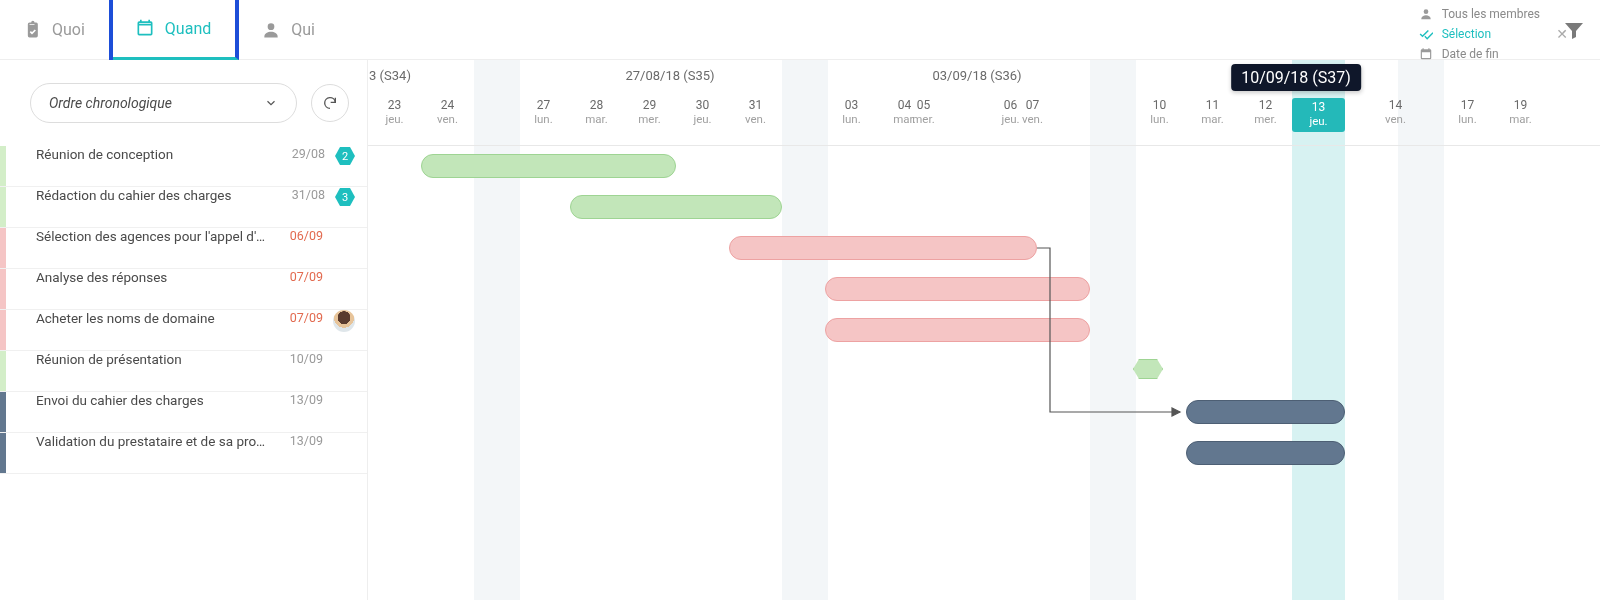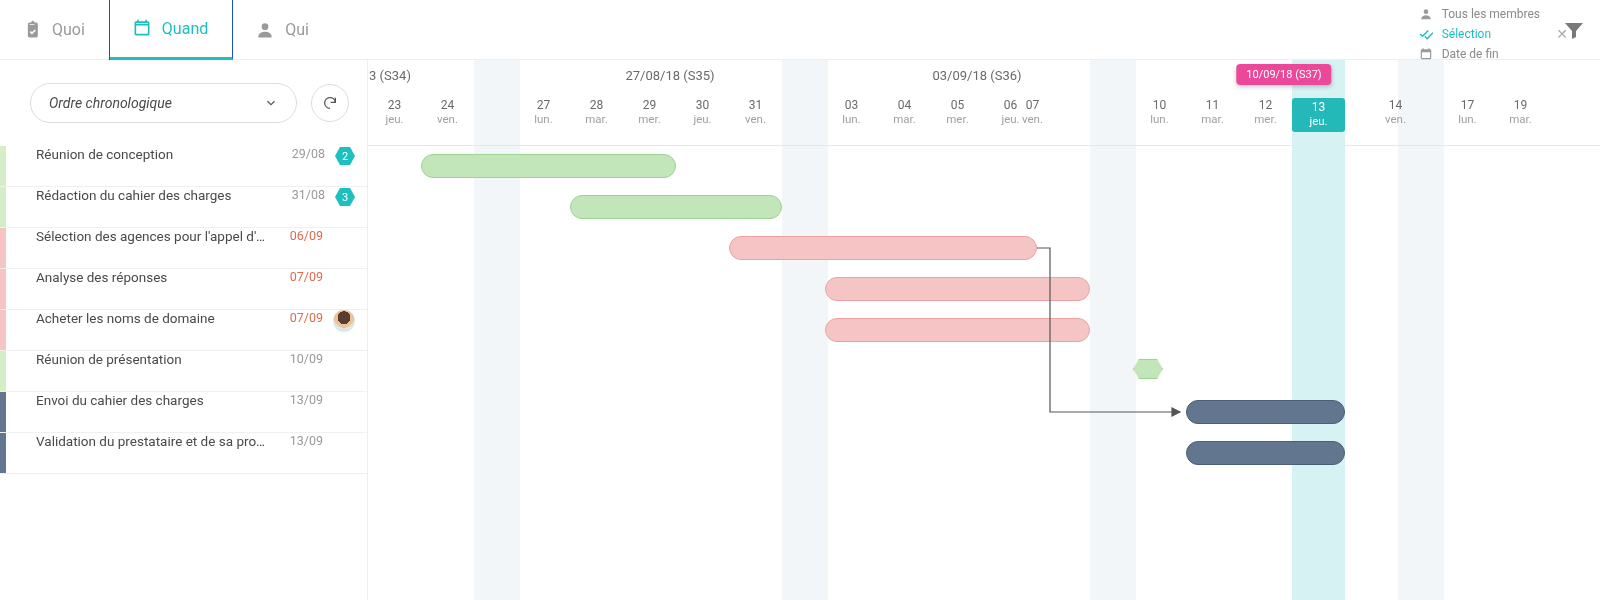--- a/index.html
+++ b/index.html
@@ -3,21 +3,21 @@
 <meta charset="utf-8">
 <style>
   * { box-sizing: border-box; margin: 0; padding: 0; }
   html, body { width: 1600px; height: 600px; font-family: -apple-system, BlinkMacSystemFont, "Segoe UI", Roboto, sans-serif; background: #fff; color: #4a4a4a; overflow: hidden; }
 
   
   .topbar { height: 60px; display: flex; align-items: center; border-bottom: 1px solid #eee; position: relative; }
   .tab { height: 60px; display: flex; align-items: center; gap: 10px; padding: 0 24px 0 22px; font-size: 16px; color: #9a9a9a; cursor: pointer; }
   .tab .icon { width: 20px; height: 20px; display: inline-flex; align-items: center; justify-content: center; }
   .tab.active { color: #1ebfbf; border-bottom: 3px solid #1ebfbf; }
-  .tab.sep { border-right: 1px solid #1d4ed8; }
+  .tab.sep { border-right: 4px solid #1d4ed8; }
   .header-filters { position: absolute; right: 60px; top: 0; padding: 6px 0 0 0; display: flex; flex-direction: column; gap: 4px; font-size: 12px; color: #8a8a8a; }
   .hf-row { display: flex; align-items: center; gap: 8px; position: relative; }
   .hf-row.planned { color: #1ebfbf; }
   .hf-icon { width: 16px; height: 16px; display: inline-flex; align-items: center; justify-content: center; }
   .hf-x { position: absolute; right: -28px; top: 0; color: #aaa; font-size: 14px; cursor: pointer; }
   .funnel { position: absolute; right: 14px; top: 18px; width: 24px; height: 24px; color: #7a7a7a; cursor: pointer; }
 
   
   .main { display: flex; height: 540px; }
 
@@ -36,21 +36,21 @@
   .task-date.over { color: #e26a4f; }
   .task-badge { margin-left: 10px; width: 20px; height: 20px; display: flex; align-items: center; justify-content: center; font-size: 11px; color: #fff; border-radius: 4px; position: relative; }
   .hex { width: 20px; height: 20px; background: #1ebfbf; clip-path: polygon(25% 5%,75% 5%,100% 50%,75% 95%,25% 95%,0 50%); display:flex;align-items:center;justify-content:center; }
   .avatar { width: 22px; height: 22px; border-radius: 50%; background: radial-gradient(circle at 50% 35%, #5a3b2e 0 35%, #e7c49a 36% 55%, #dfe6ea 56% 100%); margin-left:10px; }
   .avatar-spacer { width: 22px; margin-left: 10px; }
 
   
   .rightcol { flex: 1; position: relative; overflow: hidden; }
   .weeks { height: 34px; position: relative; font-size: 13px; color: #6a6a6a; }
   .weeklabel { position: absolute; top: 8px; transform: translateX(-50%); }
-  .weekpill { position: absolute; top: 4px; transform: translateX(-50%); background:#ec4899; color:#fff; padding:4px 10px; border-radius:4px; font-size:11px; box-shadow:0 2px 4px rgba(0,0,0,.2); }
+  .weekpill { position: absolute; top: 4px; transform: translateX(-50%); background:#0f172a; color:#fff; padding:4px 10px; border-radius:4px; font-size:16px; box-shadow:0 2px 4px rgba(0,0,0,.2);margin-left:12px; }
   .days { height: 52px; position: relative; border-bottom: 1px solid #e8e8e8; }
   .day { position: absolute; top: 4px; width: 53px; text-align: center; font-size: 11.5px; color: #6a6a6a; }
   .day .d { font-size: 12px; }
   .day .w { color: #a0a0a0; }
   .day.today { background:#24b9b9; color:#fff; border-radius:3px; padding:2px 2px 4px; }
   .day.today .w { color:#fff; }
 
   .grid { position: absolute; top: 0; bottom: 0; left: 0; right: 0; }
   .weekend { position: absolute; top:0; bottom:0; width:23px; background:#f3f6f8; }
   .todaycol { position:absolute; top:0; bottom:0; width:53px; background:rgba(36,185,185,.18); }
@@ -247,21 +247,21 @@
           <div class="w">ven.</div>
         </div>
         <div class="day" style="left: 457px;">
           <div class="d">03</div>
           <div class="w">lun.</div>
         </div>
         <div class="day" style="left: 510px;">
           <div class="d">04</div>
           <div class="w">mar.</div>
         </div>
-        <div class="day" style="left: 563px;">
+        <div class="day" style="left: 529px;">
           <div class="d">05</div>
           <div class="w">mer.</div>
         </div>
         <div class="day" style="left: 616px;">
           <div class="d">06</div>
           <div class="w">jeu.</div>
         </div>
         <div class="day" style="left: 638px;">
           <div class="d">07</div>
           <div class="w">ven.</div>

